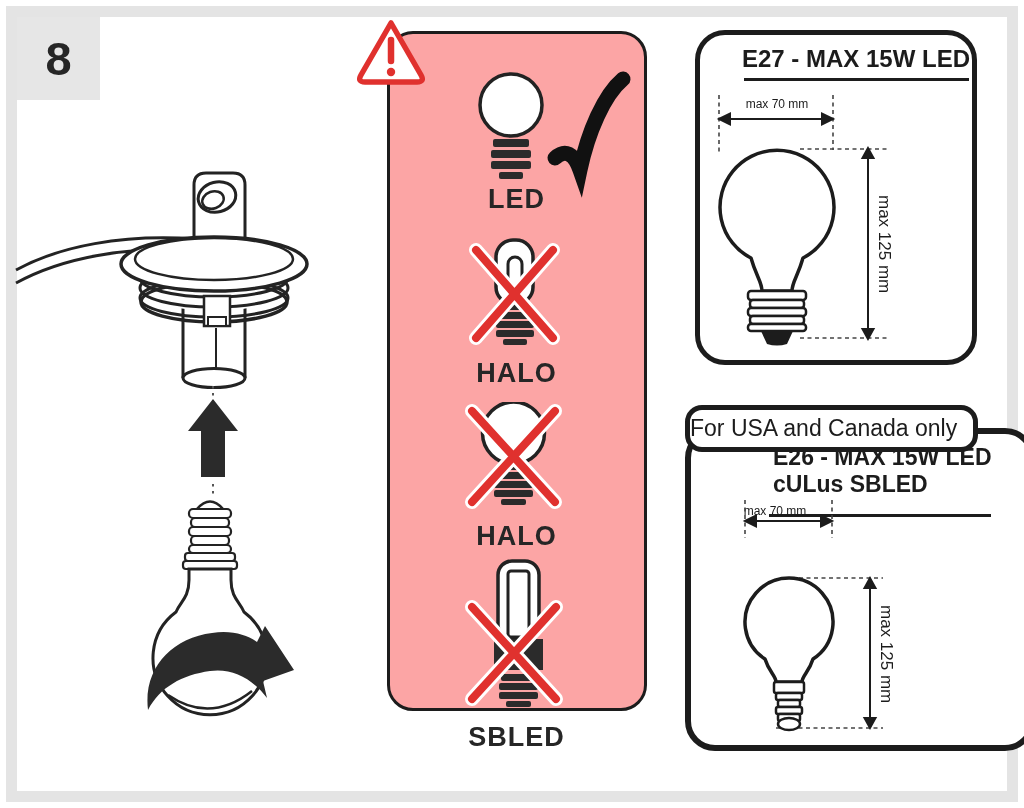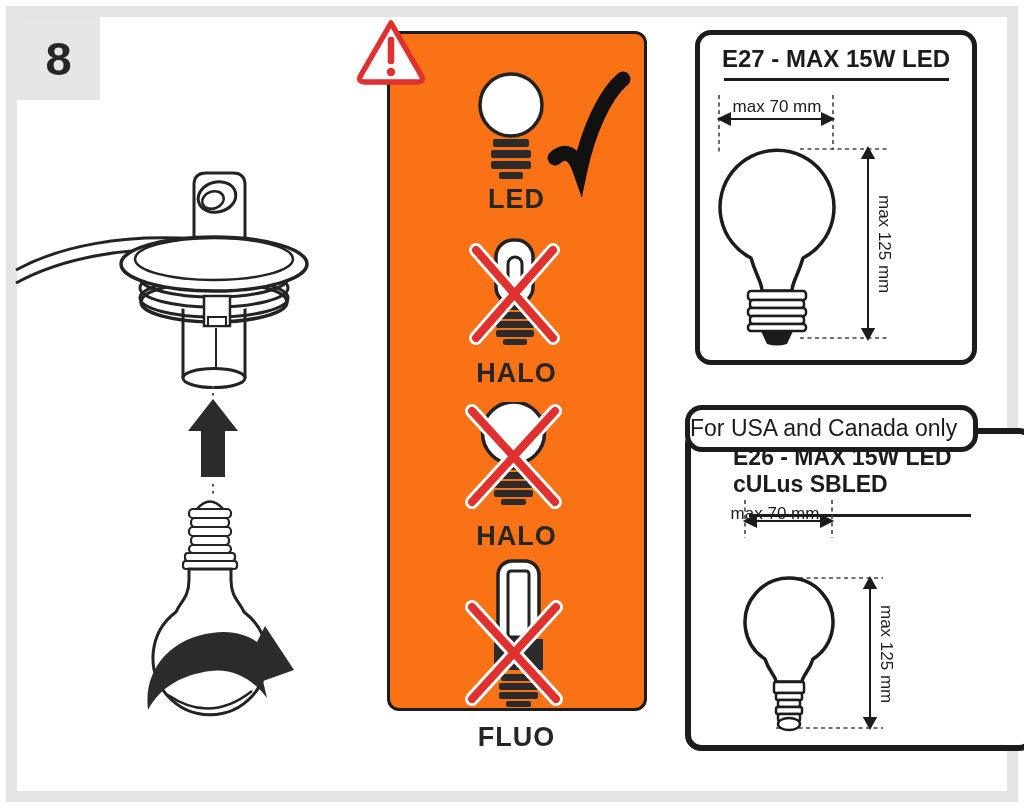--- a/index.html
+++ b/index.html
@@ -1,30 +1,30 @@
 <!DOCTYPE html>
 <html><head>
 <meta charset="utf-8">
 <style>
   html,body{margin:0;padding:0;background:#fff;}
   body{width:1024px;height:808px;position:relative;font-family:"Liberation Sans",sans-serif;overflow:hidden;}
   .frame{position:absolute;left:6px;top:6px;width:1012px;height:796px;border:11px solid #e4e4e4;box-sizing:border-box;}
   .step-badge{position:absolute;left:17px;top:17px;width:83px;height:83px;background:#e6e6e6;display:flex;align-items:center;justify-content:center;}
   .step-badge span{font-size:47px;font-weight:bold;color:#262626;}
   
-  .panel{position:absolute;left:387px;top:31px;width:260px;height:680px;background:#f97316;border:3.5px solid #1c1c1c;border-radius:12px;box-sizing:border-box;z-index:1;}
+  .panel{position:absolute;left:387px;top:31px;width:260px;height:680px;background:#fca5a5;border:3.5px solid #1c1c1c;border-radius:26px;box-sizing:border-box;z-index:1;}
   .panel svg{position:absolute;}
   .bulb-label{position:absolute;left:0;width:253px;text-align:center;font-weight:bold;color:#262626;font-size:27px;letter-spacing:1px;}
   .warn-tri{position:absolute;left:353px;top:16px;z-index:3;}
   
-  .box{position:absolute;box-sizing:border-box;border:5px solid #1c1c1c;border-radius:16px;background:#fff;}
+  .box{position:absolute;box-sizing:border-box;border:5px solid #1c1c1c;border-radius:30px;background:#fff;padding-left:40px;}
   .e27-box{left:695px;top:30px;width:282px;height:335px;}
   .box-title{margin-top:10px;text-align:center;font-weight:bold;font-size:24px;color:#1c1c1c;}
   .box-rule{height:3px;background:#1c1c1c;margin:5px auto 0;width:225px;}
-  .dim-label{position:absolute;font-size:17px;color:#1c1c1c;text-align:center;}
+  .dim-label{position:absolute;font-size:12px;color:#1c1c1c;text-align:center;}
   .dim-label-v{position:absolute;font-size:17px;color:#1c1c1c;writing-mode:vertical-rl;}
   .banner{position:absolute;left:685px;top:405px;width:293px;height:47px;box-sizing:border-box;border:5px solid #1c1c1c;border-radius:17px;background:#fff;z-index:2;display:flex;align-items:center;justify-content:flex-start;font-size:23px;color:#1c1c1c;}
   .e26-box{left:685px;top:428px;width:350px;height:323px;border-width:6px;z-index:1;}
   .e26-title{margin:6px 0 0 42px;font-weight:bold;font-size:23px;color:#1c1c1c;line-height:27px;}
   .e26-sub{margin:0 0 16px 42px;font-weight:bold;font-size:23px;color:#1c1c1c;line-height:27px;}
   .e26-rule{height:3px;background:#1c1c1c;margin:6px auto 0;width:222px;}
   .left-illu{position:absolute;left:0;top:150px;z-index:0;}
 </style>
 </head>
 <body>
@@ -144,21 +144,21 @@
       <rect x="51" y="117" width="35" height="7" rx="2"></rect>
       <rect x="49" y="126" width="39" height="7" rx="2"></rect>
       <rect x="49" y="135" width="39" height="7" rx="2"></rect>
       <rect x="56" y="144" width="25" height="6" rx="2"></rect>
     </g>
     <g stroke-linecap="round">
       <path d="M22,50 L106,142 M106,50 L22,142" stroke="#fff" stroke-width="14"></path>
       <path d="M22,50 L106,142 M106,50 L22,142" stroke="#e0312e" stroke-width="8"></path>
     </g>
   </svg>
-  <div class="bulb-label" style="top:688px">FLUO</div>
+  <div class="bulb-label" style="top:688px">SBLED</div>
 </div>
 
 <div class="box e27-box">
   <div class="box-title">E27 - MAX 15W LED</div>
   <div class="box-rule"></div>
   <div class="dim-label" style="left:27px;top:62px;width:100px">max 70 mm</div>
   <div class="dim-label-v" style="left:174px;top:160px">max 125 mm</div>
   <svg style="position:absolute;left:0;top:60px" width="272" height="262" viewBox="0 0 272 262">
     <g stroke="#444" stroke-width="1.6" stroke-dasharray="4 3.5">
       <line x1="19" y1="0" x2="19" y2="57"></line>

